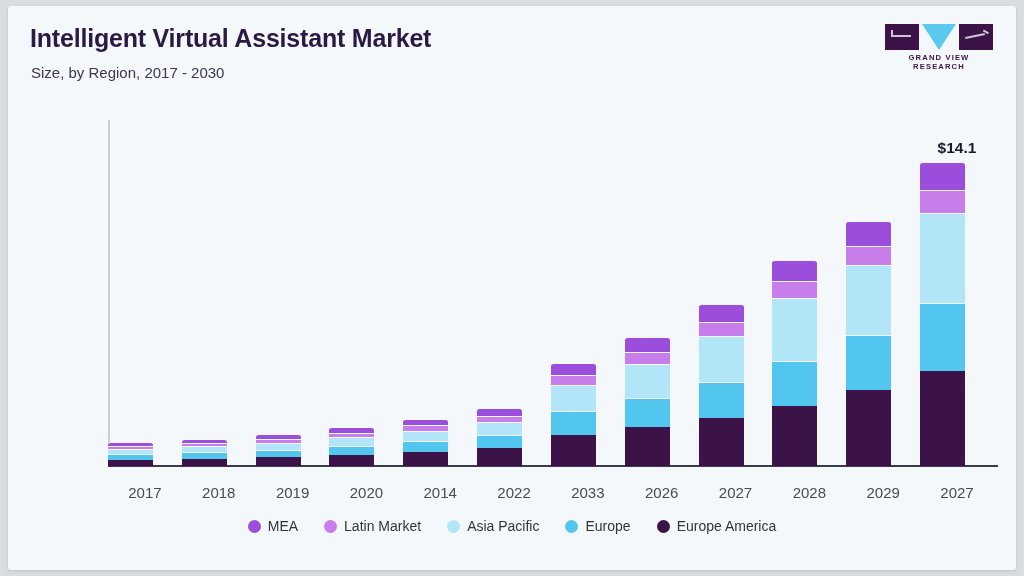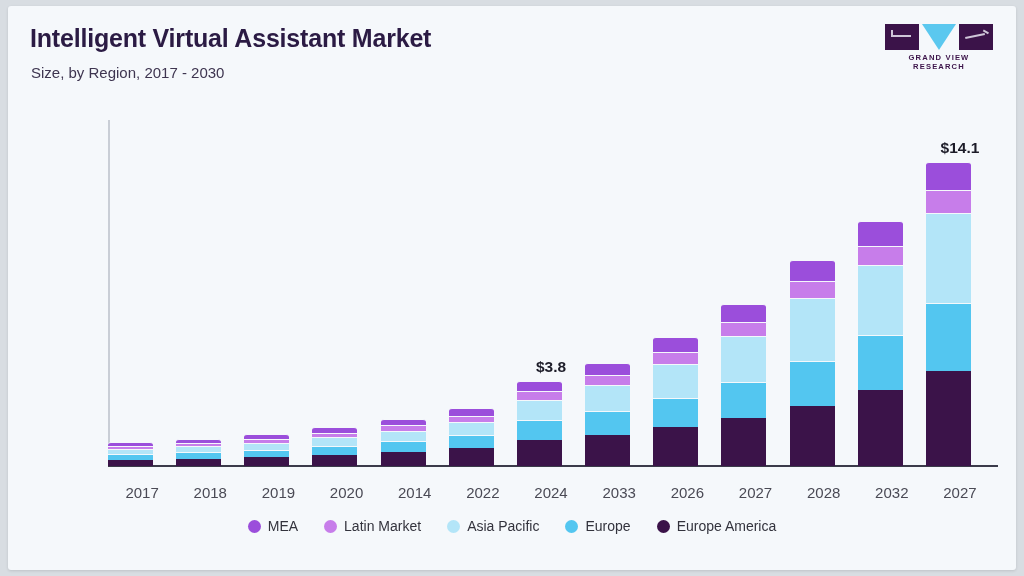--- a/index.html
+++ b/index.html
@@ -192,31 +192,20 @@
               <div class="seg" style="height: 17.6894px; background: rgb(59, 19, 73);"></div>
               <div class="seg" style="height: 12.3612px; background: rgb(83, 198, 240);"></div>
               <div class="seg" style="height: 11.7219px; background: rgb(179, 229, 248);"></div>
               <div class="seg" style="height: 5.115px; background: rgb(199, 125, 234);"></div>
               <div class="seg" style="height: 6.82px; background: rgb(155, 78, 219);"></div>
             </div>
             <div class="xtick">2022</div>
           </div>
           <div class="barslot">
             <div class="bar">
-              <div class="seg" style="height: 25.575px; background: rgb(59, 19, 73);"></div>
-              <div class="seg" style="height: 19.1812px; background: rgb(83, 198, 240);"></div>
-              <div class="seg" style="height: 19.1812px; background: rgb(179, 229, 248);"></div>
-              <div class="seg" style="height: 7.6725px; background: rgb(199, 125, 234);"></div>
-              <div class="seg" style="height: 9.80375px; background: rgb(155, 78, 219);"></div>
-            </div>
-            <div class="vlabel" style="bottom: 90.4137px;">$3.8</div>
-            <div class="xtick">2024</div>
-          </div>
-          <div class="barslot">
-            <div class="bar">
               <div class="seg" style="height: 30.9031px; background: rgb(59, 19, 73);"></div>
               <div class="seg" style="height: 23.4438px; background: rgb(83, 198, 240);"></div>
               <div class="seg" style="height: 24.5094px; background: rgb(179, 229, 248);"></div>
               <div class="seg" style="height: 8.95125px; background: rgb(199, 125, 234);"></div>
               <div class="seg" style="height: 11.7219px; background: rgb(155, 78, 219);"></div>
             </div>
             <div class="xtick">2033</div>
           </div>
           <div class="barslot">
             <div class="bar">
@@ -249,21 +238,21 @@
             <div class="xtick">2028</div>
           </div>
           <div class="barslot">
             <div class="bar">
               <div class="seg" style="height: 75.6594px; background: rgb(59, 19, 73);"></div>
               <div class="seg" style="height: 54.3469px; background: rgb(83, 198, 240);"></div>
               <div class="seg" style="height: 69.2656px; background: rgb(179, 229, 248);"></div>
               <div class="seg" style="height: 18.1156px; background: rgb(199, 125, 234);"></div>
               <div class="seg" style="height: 23.4438px; background: rgb(155, 78, 219);"></div>
             </div>
-            <div class="xtick">2032</div>
+            <div class="xtick">2029</div>
           </div>
           <div class="barslot">
             <div class="bar">
               <div class="seg" style="height: 94.8406px; background: rgb(59, 19, 73);"></div>
               <div class="seg" style="height: 67.1344px; background: rgb(83, 198, 240);"></div>
               <div class="seg" style="height: 89.5125px; background: rgb(179, 229, 248);"></div>
               <div class="seg" style="height: 21.3125px; background: rgb(199, 125, 234);"></div>
               <div class="seg" style="height: 27.7063px; background: rgb(155, 78, 219);"></div>
             </div>
             <div class="vlabel" style="bottom: 309.506px;">$14.1</div>

